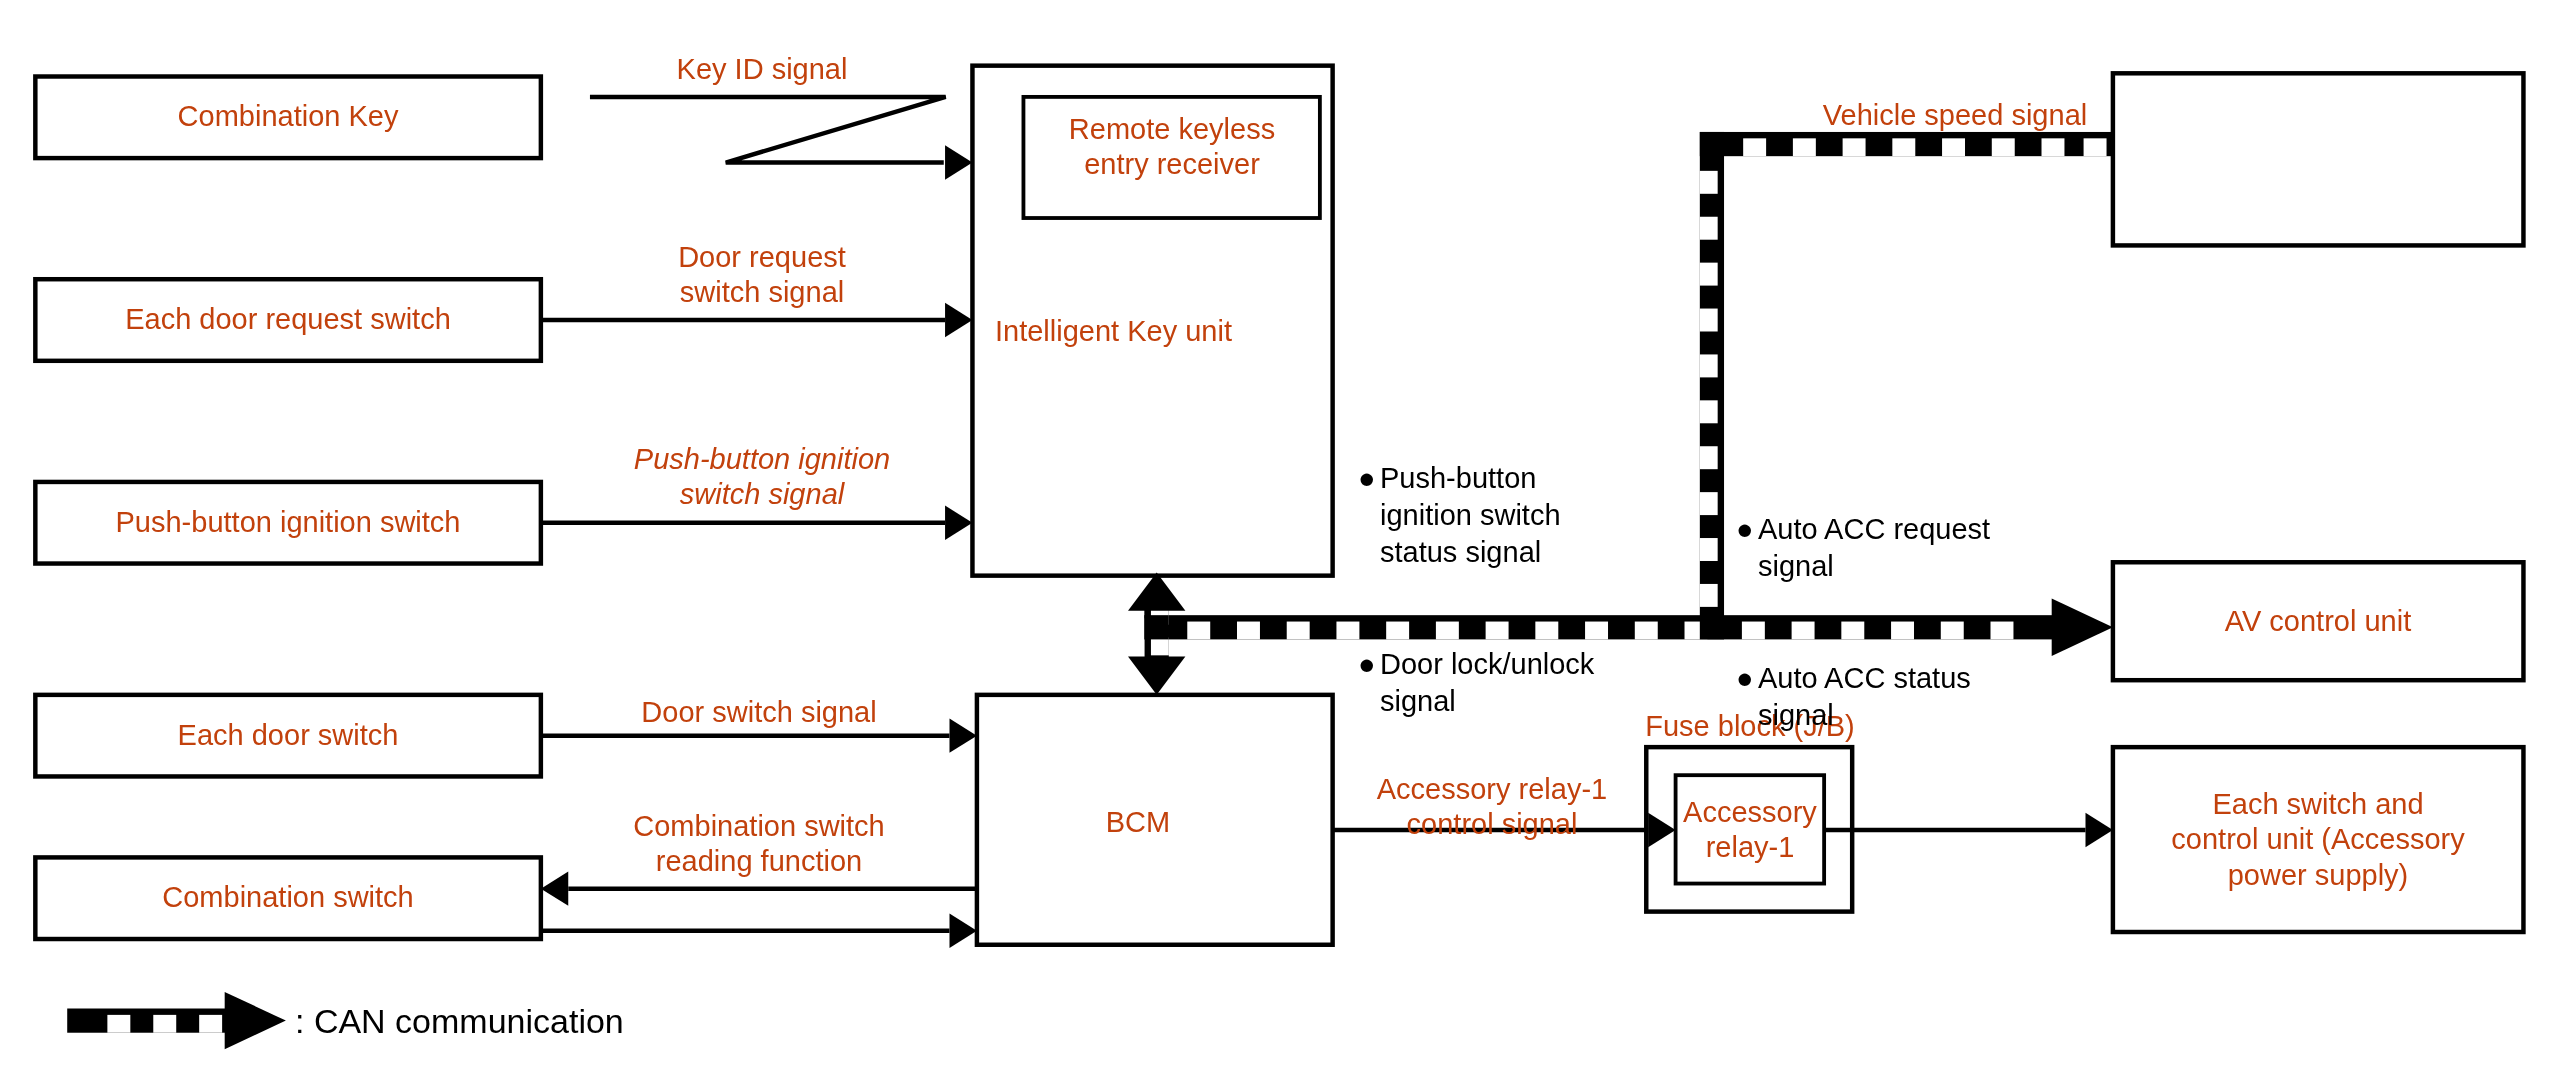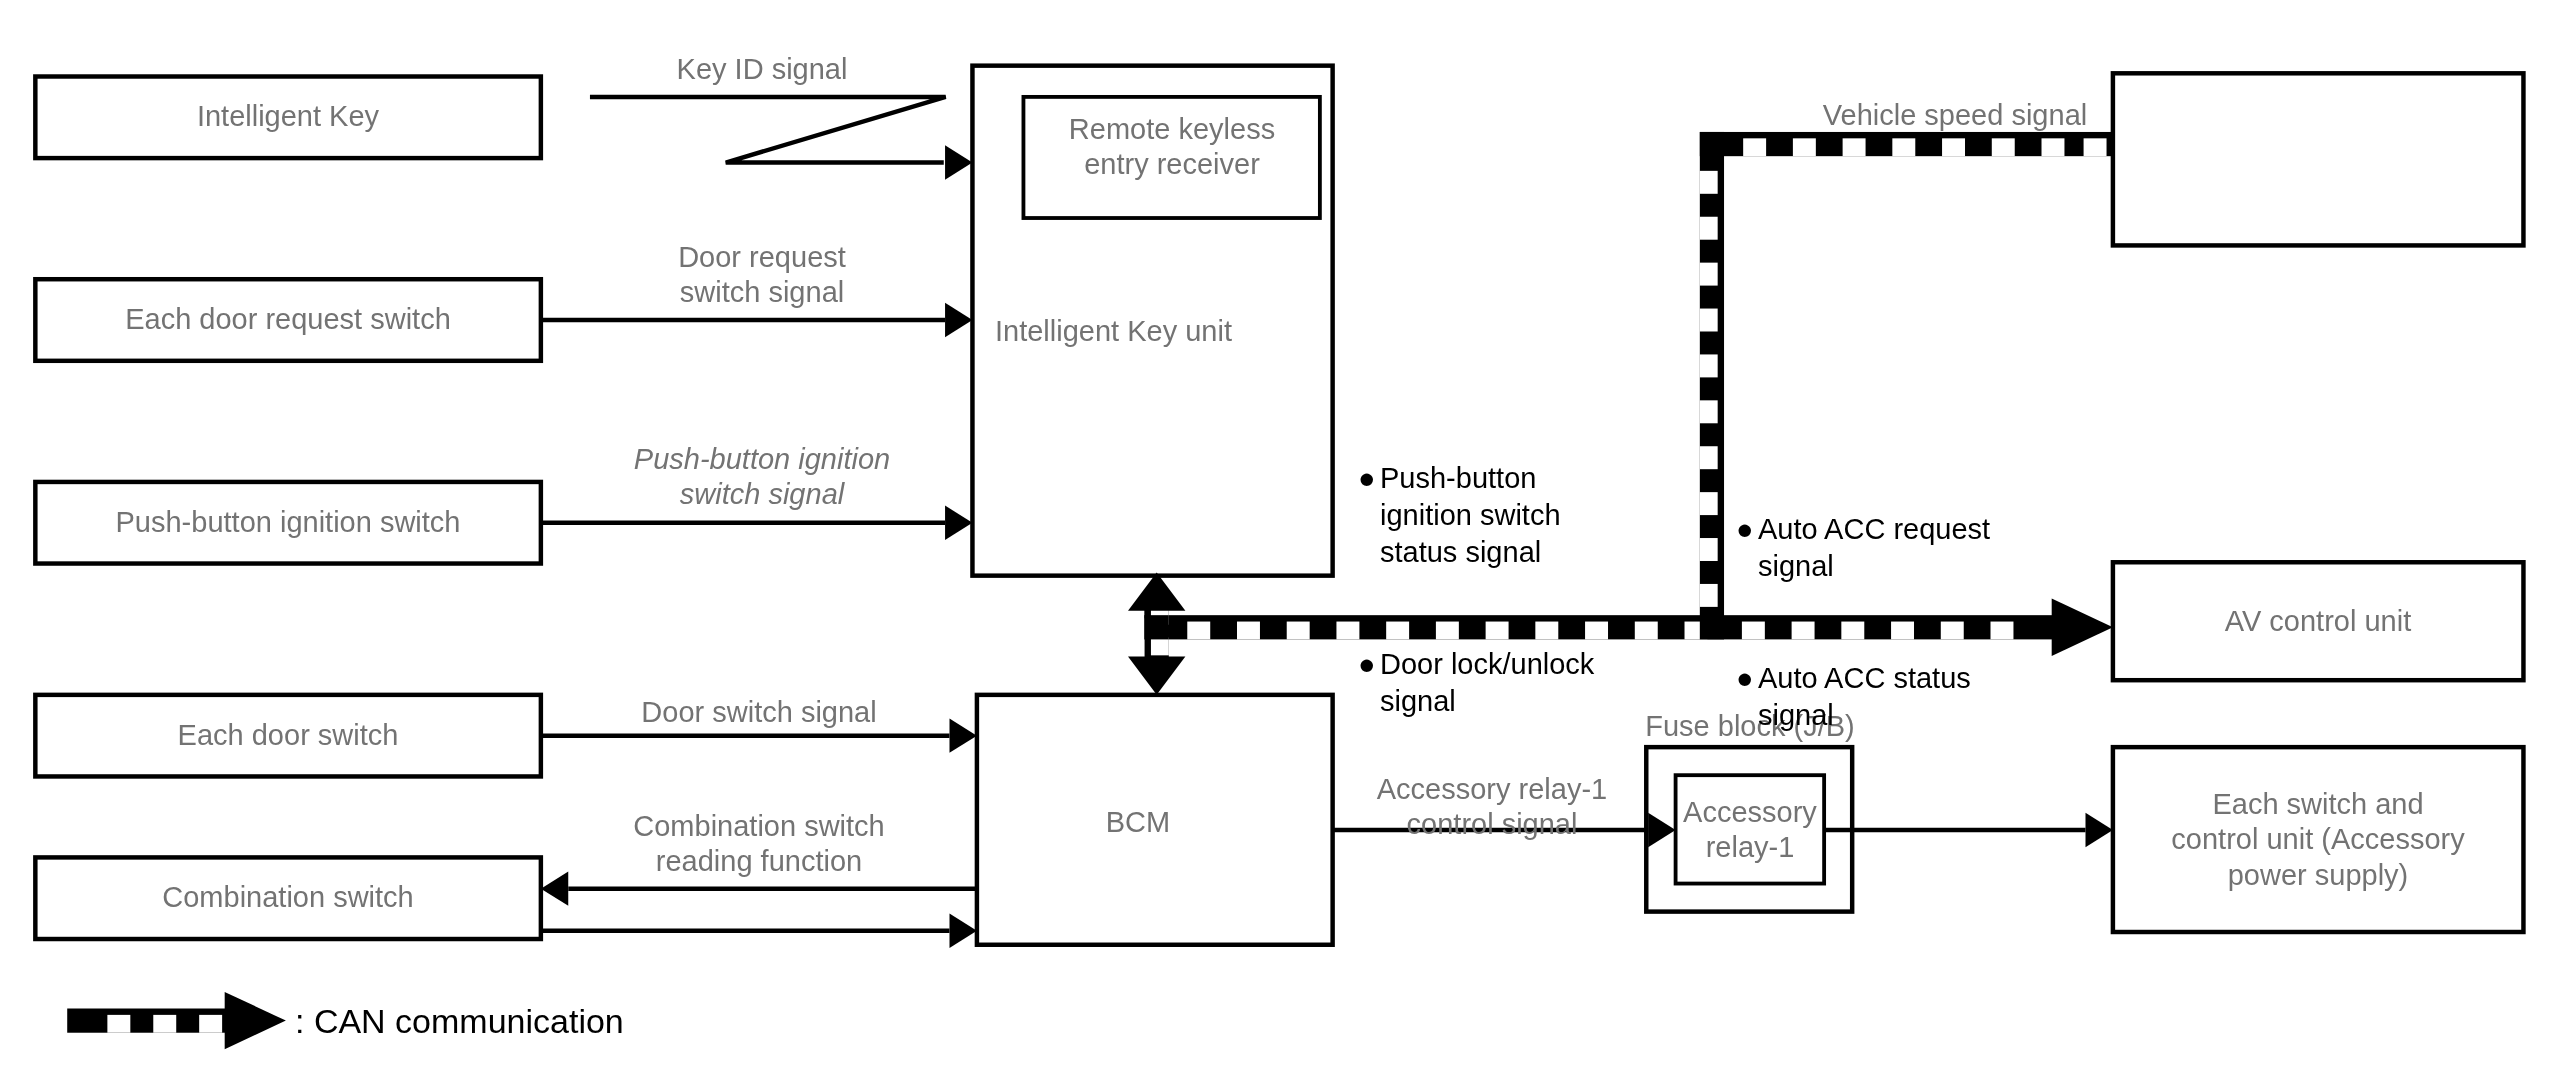--- a/index.html
+++ b/index.html
@@ -48,21 +48,21 @@
     fill: #000000;
   }
   .can-seg {
     fill: #000000;
   }
   .can-gap {
     fill: #ffffff;
   }
   .txt {
     position: absolute;
-    color: #737373;
+    color: #c2410c;
     font-family: "Liberation Sans", sans-serif;
     font-size: 29px;
     line-height: 1.22;
     white-space: pre;
   }
   .txt-left {
     text-align: left;
     transform: translate(0, -50%);
   }
   .blabel {
@@ -223,21 +223,21 @@
 
     <g>
       <rect class="can-seg" x="105" y="1582" width="250" height="38"></rect>
       <rect class="can-gap" x="168" y="1592" width="36" height="28"></rect>
       <rect class="can-gap" x="240" y="1592" width="36" height="28"></rect>
       <rect class="can-gap" x="312" y="1592" width="36" height="28"></rect>
       <path class="arrow-head" d="M 352 1556 L 448 1601 L 352 1646 Z"></path>
     </g>
   </svg>
 
-  <div class="txt blabel" style="left:288px; top:117px;">Intelligent Key</div>
+  <div class="txt blabel" style="left:288px; top:117px;">Combination Key</div>
   <div class="txt blabel" style="left:288px; top:320px;">Each door request switch</div>
   <div class="txt blabel" style="left:288px; top:523px;">Push-button ignition switch</div>
   <div class="txt blabel" style="left:288px; top:736px;">Each door switch</div>
   <div class="txt blabel" style="left:288px; top:898px;">Combination switch</div>
 
   <div class="txt txt-left" style="left:995px; top:332px;">Intelligent Key unit</div>
   <div class="txt blabel" style="left:1172px; top:147px;">Remote keyless
 entry receiver</div>
   <div class="txt blabel" style="left:1138px; top:823px;">BCM</div>
 

